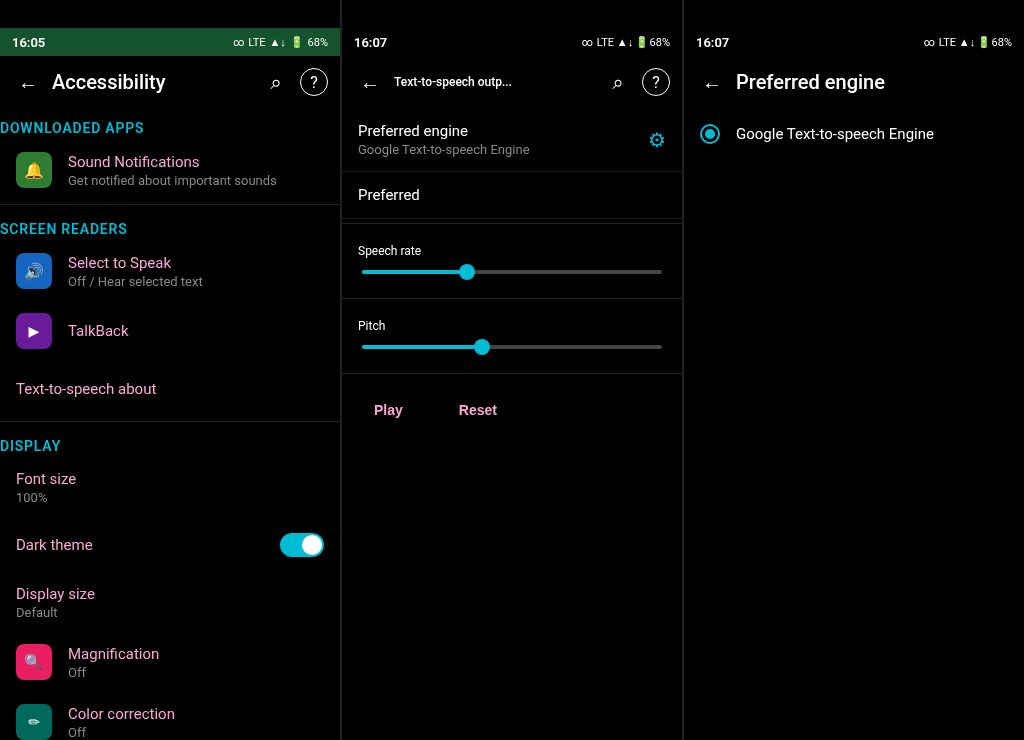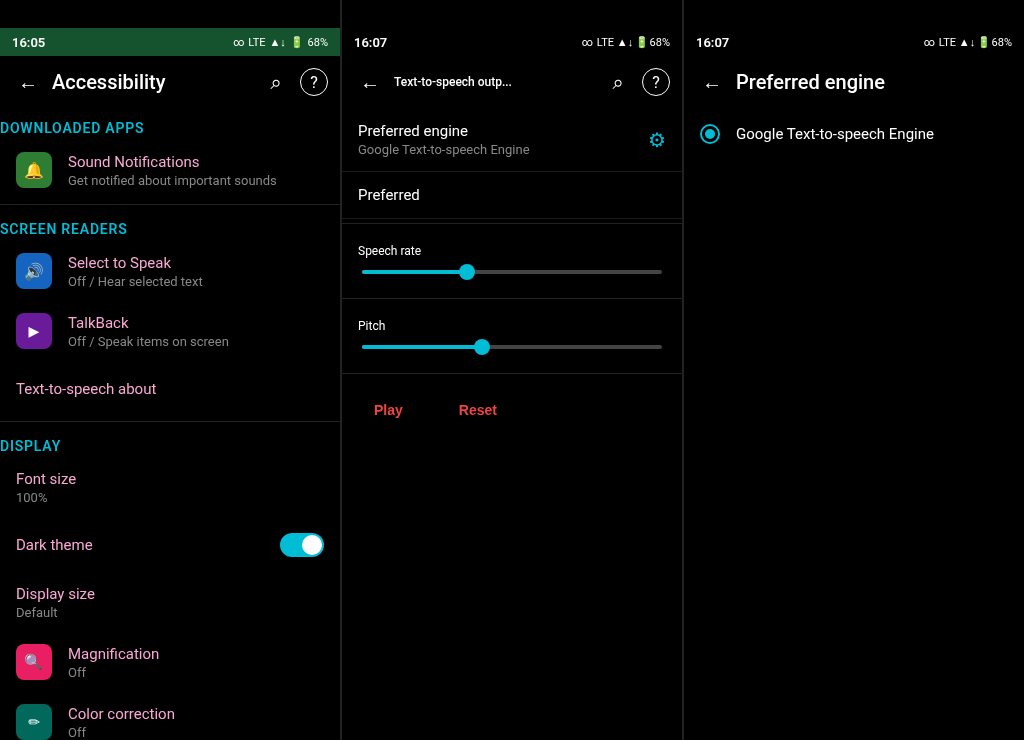--- a/index.html
+++ b/index.html
@@ -197,21 +197,21 @@
 
     .tts-buttons {
       display: flex;
       flex-direction: row;
       padding: 16px;
       gap: 24px;
     }
     .tts-btn {
       font-size: 14px;
       font-weight: 600;
-      color: #ef4444;
+      color: #f9a8d4;
       cursor: pointer;
       padding: 8px 16px;
       border: none;
       background: none;
     }
 
     
     .engine-item {
       display: flex;
       align-items: center;
@@ -294,21 +294,20 @@
         <div class="list-item-text">
           <span class="list-item-title">Select to Speak</span>
           <span class="list-item-subtitle">Off / Hear selected text</span>
         </div>
       </div>
 
       <div class="list-item">
         <div class="list-item-icon icon-purple" style="font-size:14px; color:#fff;">▶</div>
         <div class="list-item-text">
           <span class="list-item-title">TalkBack</span>
-          <span class="list-item-subtitle">Off / Speak items on screen</span>
         </div>
       </div>
 
       <div class="list-item">
         <div class="list-item-text">
           <span class="list-item-title">Text-to-speech about</span>
         </div>
       </div>
 
       <div class="divider"></div>

